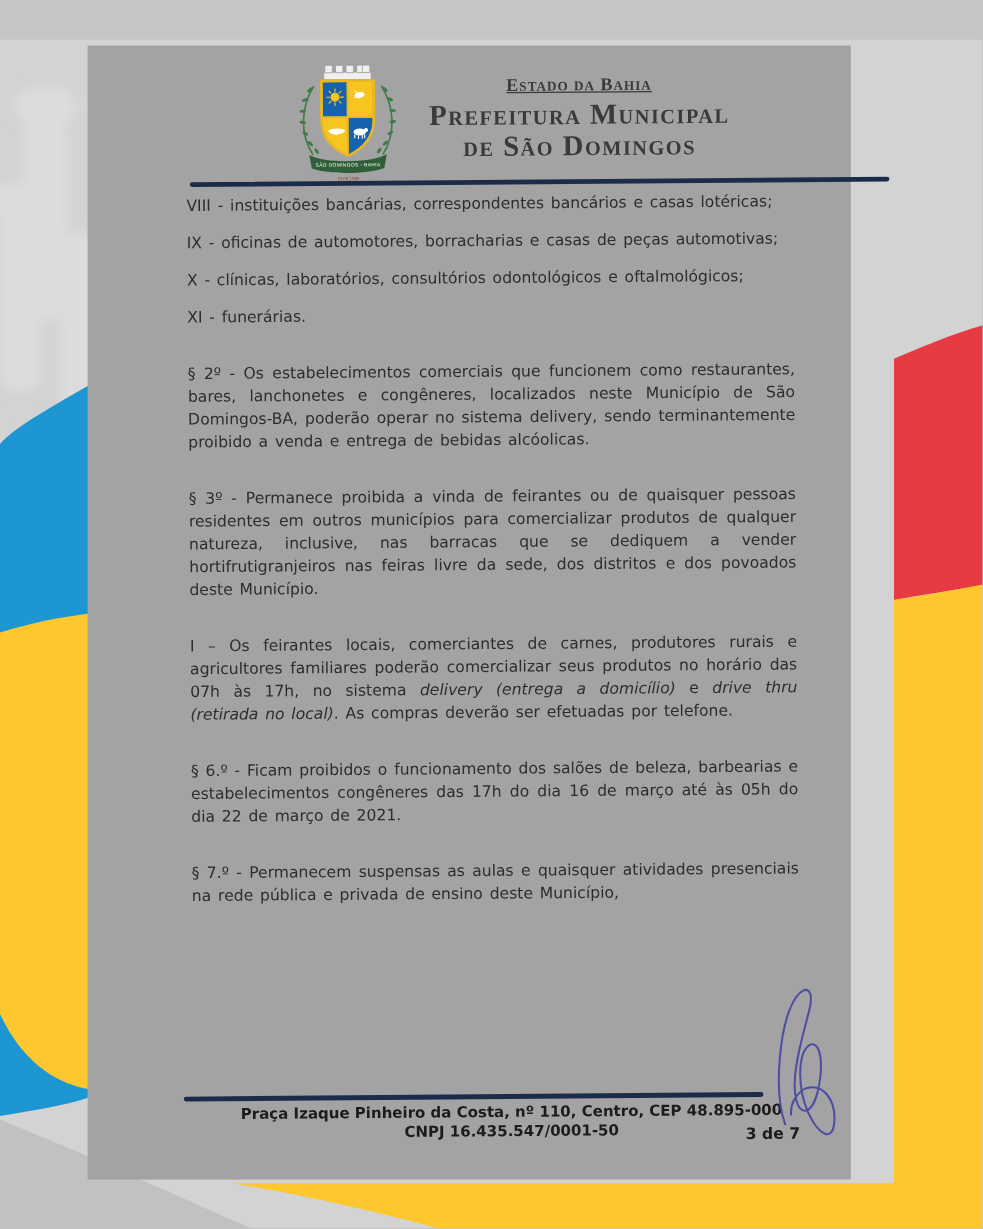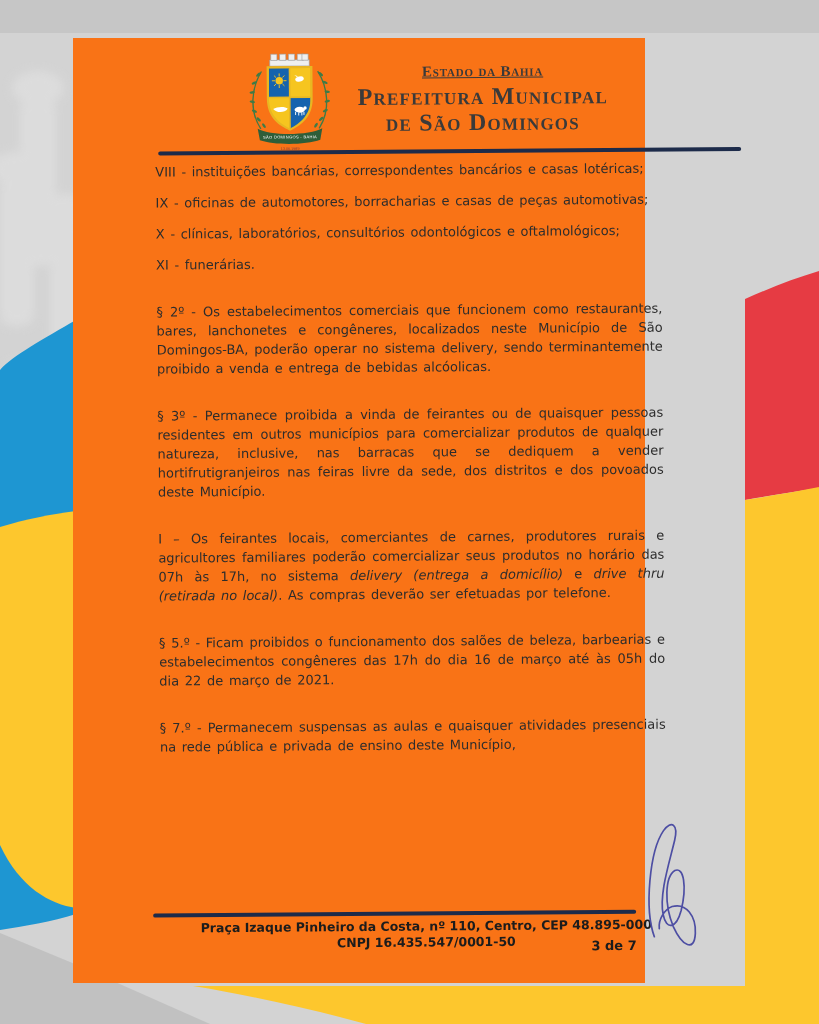--- a/index.html
+++ b/index.html
@@ -1,41 +1,41 @@
 <!DOCTYPE html>
 <html><head>
 <meta charset="utf-8">
 <style>
   html,body{margin:0;padding:0;background:#9a9a9a;}
   .stage{position:relative;width:819px;height:1024px;overflow:hidden;background:#d3d3d3;
          font-family:"DejaVu Sans",sans-serif;}
   svg{display:block;}
   .bg-svg{position:absolute;left:0;top:0;}
-  .page{position:absolute;left:73px;top:38px;width:572px;height:945px;background:#f97316;}
+  .page{position:absolute;left:73px;top:38px;width:636px;height:945px;background:#a3a3a3;}
   .tilt{position:absolute;left:0;top:0;right:0;bottom:0;transform:rotate(-0.45deg);transform-origin:50% 50%;}
 
   .crest{position:absolute;left:162px;top:14px;width:116px;height:100px;}
   .header-text{position:absolute;left:248px;top:26px;width:330px;text-align:center;color:#3a3a3a;}
   .state-line{font-family:"Liberation Serif",serif;font-variant:small-caps;font-weight:bold;
               font-size:15px;letter-spacing:.8px;text-decoration:underline;margin-bottom:3px;}
   .title-line{font-family:"Liberation Serif",serif;font-variant:small-caps;font-weight:bold;
               font-size:24px;line-height:26px;letter-spacing:1.2px;}
   .header-rule{position:absolute;left:88px;top:112px;width:583px;height:4px;background:#1d2b4a;border-radius:2px;}
 
   .doc-body{position:absolute;left:85px;top:123px;width:506px;}
   .para{font-size:13px;line-height:19px;text-align:justify;color:#2d2d2d;margin:0 0 12px 0;
         word-spacing:1.5px;}
   .para.section{margin-top:28px;}
   .b{font-weight:normal;}
   .i{font-style:italic;}
 
   .footer-rule{position:absolute;left:77px;top:874px;width:483px;height:3.5px;background:#1d2b4a;border-radius:2px;}
   .footer-text{position:absolute;left:100px;top:881px;width:500px;text-align:center;
                font-weight:bold;font-size:12.5px;line-height:16px;color:#1c1c1c;}
-  .page-num{position:absolute;left:515px;top:902px;font-weight:bold;font-size:13px;color:#1c1c1c;}
+  .page-num{position:absolute;left:545px;top:902px;font-weight:bold;font-size:13px;color:#1c1c1c;}
   .signature{position:absolute;left:566px;top:781px;}
 </style>
 </head>
 <body>
 
 <div class="stage">
 
   <svg class="bg-svg" width="819" height="1024" viewBox="0 0 819 1024">
     <defs>
       <filter id="soft" x="-40%" y="-40%" width="180%" height="180%">
@@ -147,21 +147,21 @@
       <div class="header-rule"></div>
 
       <div class="doc-body">
           <p class="para"><span>VIII - instituições bancárias, correspondentes bancários e casas lotéricas;</span></p>
           <p class="para"><span>IX - oficinas de automotores, borracharias e casas de peças automotivas;</span></p>
           <p class="para"><span>X - clínicas, laboratórios, consultórios odontológicos e oftalmológicos;</span></p>
           <p class="para"><span>XI - funerárias.</span></p>
           <p class="para section"><span class="b">§ 2º</span><span> - Os estabelecimentos comerciais que funcionem como restaurantes, bares, lanchonetes e congêneres, localizados neste Município de São Domingos-BA, poderão operar no sistema delivery, sendo terminantemente proibido a venda e entrega de bebidas alcóolicas.</span></p>
           <p class="para section"><span class="b">§ 3º</span><span> - Permanece proibida a vinda de feirantes ou de quaisquer pessoas residentes em outros municípios para comercializar produtos de qualquer natureza, inclusive, nas barracas que se dediquem a vender hortifrutigranjeiros nas feiras livre da sede, dos distritos e dos povoados deste Município.</span></p>
           <p class="para section"><span>I – Os feirantes locais, comerciantes de carnes, produtores rurais e agricultores familiares poderão comercializar seus produtos no horário das 07h às 17h, no sistema </span><span class="i">delivery (entrega a domicílio)</span><span> e </span><span class="i">drive thru (retirada no local)</span><span>. As compras deverão ser efetuadas por telefone.</span></p>
-          <p class="para section"><span class="b">§ 5.º</span><span> - Ficam proibidos o funcionamento dos salões de beleza, barbearias e estabelecimentos congêneres das 17h do dia 16 de março até às 05h do dia 22 de março de 2021.</span></p>
+          <p class="para section"><span class="b">§ 6.º</span><span> - Ficam proibidos o funcionamento dos salões de beleza, barbearias e estabelecimentos congêneres das 17h do dia 16 de março até às 05h do dia 22 de março de 2021.</span></p>
           <p class="para section"><span class="b">§ 7.º</span><span> - Permanecem suspensas as aulas e quaisquer atividades presenciais na rede pública e privada de ensino deste Município,</span></p>
         </div>
 
       <div class="footer-rule"></div>
       <div class="footer-text">
         <div>Praça Izaque Pinheiro da Costa, nº 110, Centro, CEP 48.895-000</div>
         <div>CNPJ 16.435.547/0001-50</div>
       </div>
       <div class="page-num">3 de 7</div>
 

